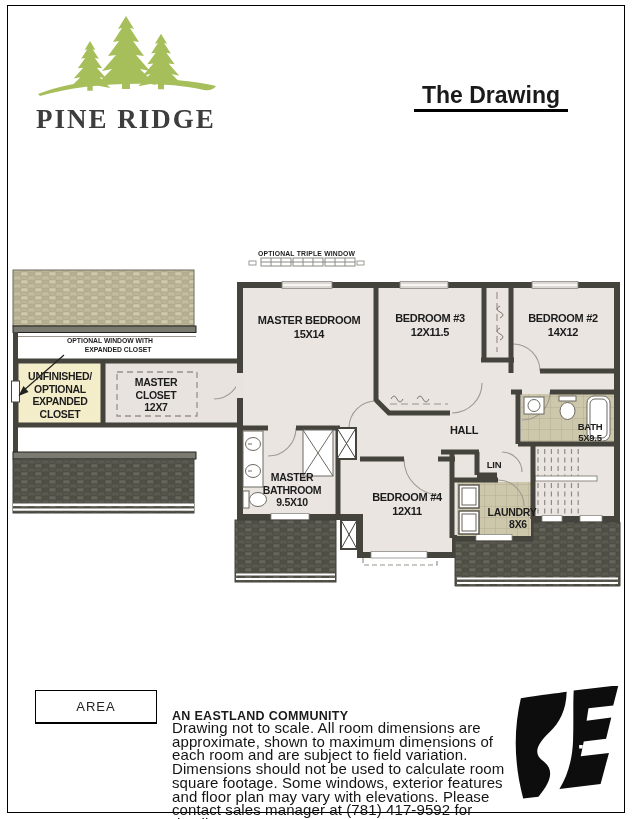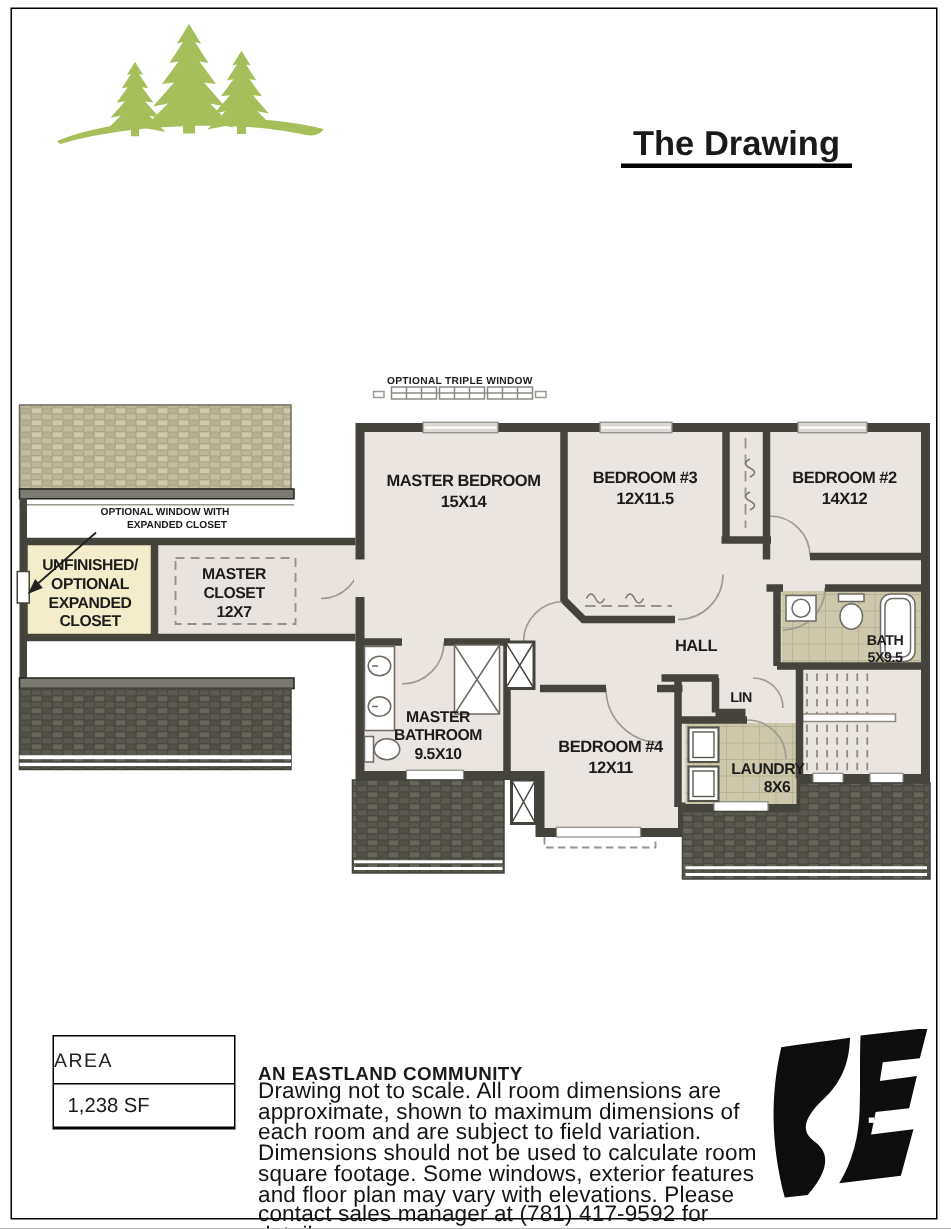--- a/index.html
+++ b/index.html
@@ -15,21 +15,21 @@
   .plan-title span{border-bottom:3px solid #000;padding:0 8px 1px 8px;}
   
   svg text{font-family:"Liberation Sans",sans-serif;fill:#1c1c1c;}
   .rlabel{font-size:11px;font-weight:bold;text-anchor:middle;letter-spacing:-0.3px;}
   .mlabel{font-size:10.5px;font-weight:bold;text-anchor:middle;letter-spacing:-0.3px;}
   .slabel{font-size:9.5px;font-weight:bold;text-anchor:middle;letter-spacing:-0.3px;}
   .alabel{font-size:6.8px;font-weight:bold;text-anchor:middle;letter-spacing:0px;}
   .alabel-s{font-size:6.8px;font-weight:bold;text-anchor:start;letter-spacing:0.2px;}
   
   .area-table{position:absolute;left:35px;top:690px;width:120px;border:1.6px solid #000;background:#fff;}
-  .area-head{height:31px;line-height:31px;font-size:13px;letter-spacing:1px;
+  .area-head{height:31px;line-height:31px;text-align:center;font-size:13px;letter-spacing:1px;
              color:#222;border-bottom:1.6px solid #000;}
   .area-row1{height:28px;line-height:28px;padding-left:9px;font-size:13.5px;border-bottom:1.6px solid #000;}
   .area-row2{padding:4px 0 5px 9px;font-size:13.5px;line-height:16.5px;}
   .community{position:absolute;left:172px;top:695px;font-size:12.5px;font-weight:bold;letter-spacing:0.3px;margin-top:14px;}
   .disclaimer{position:absolute;left:172px;top:721px;width:341px;font-size:15px;line-height:13.7px;
               color:#141414;letter-spacing:0.1px;}
   .eastland-logo{position:absolute;left:506px;top:686px;}
 </style>
 </head>
 <body>
@@ -39,20 +39,21 @@
 
   <div class="brand">
     <svg width="200" height="88" viewBox="0 0 200 88">
       <g fill="#a6bf5a">
         <path transform="translate(100,70)" d="M0,-66 L8,-53 L4,-54 L13,-40 L7,-41 L18,-26 L10,-27 L24,-11 L14,-13 L30,3 L4,-2 L4,7 L-4,7 L-4,-2 L-30,3 L-14,-13 L-24,-11 L-10,-27 L-18,-26 L-7,-41 L-13,-40 L-4,-54 L-8,-53 Z"></path>
         <path transform="translate(64,74) scale(0.68)" d="M0,-66 L8,-53 L4,-54 L13,-40 L7,-41 L18,-26 L10,-27 L24,-11 L14,-13 L30,3 L4,-2 L4,7 L-4,7 L-4,-2 L-30,3 L-14,-13 L-24,-11 L-10,-27 L-18,-26 L-7,-41 L-13,-40 L-4,-54 L-8,-53 Z"></path>
         <path transform="translate(135,72) scale(0.76)" d="M0,-66 L8,-53 L4,-54 L13,-40 L7,-41 L18,-26 L10,-27 L24,-11 L14,-13 L30,3 L4,-2 L4,7 L-4,7 L-4,-2 L-30,3 L-14,-13 L-24,-11 L-10,-27 L-18,-26 L-7,-41 L-13,-40 L-4,-54 L-8,-53 Z"></path>
         <path d="M12,82 C 55,64 140,62 190,74 C 188,77 184,79 178,78 C 135,68 60,70 14,84 Z"></path>
       </g>
     </svg>
+    <div class="brand-name">PINE RIDGE</div>
   </div>
 
   <div class="plan-title">
     <span>The Drawing</span>
   </div>
 
   <svg style="position:absolute;left:0;top:240px;" width="634" height="368" viewBox="0 240 634 368">
     <defs>
       <pattern id="roofL" width="14" height="8" patternUnits="userSpaceOnUse">
         <rect width="14" height="8" fill="#c8c2a6"></rect>
@@ -236,21 +237,20 @@
       <text class="slabel" x="494" y="468">LIN</text>
       <text class="slabel" x="590" y="430">BATH</text>
       <text class="slabel" x="590" y="441">5X9.5</text>
       <text class="mlabel" x="512" y="516">LAUNDRY</text>
       <text class="mlabel" x="518" y="528">8X6</text>
     </g>
   </svg>
 
   <div class="area-table">
     <div class="area-head">AREA</div>
-    <div class="area-row1">1,238 SF</div>
   </div>
 
   <div class="community">AN EASTLAND COMMUNITY</div>
   <div class="disclaimer">Drawing not to scale. All room dimensions are approximate, shown to maximum dimensions of each room and are subject to field variation. Dimensions should not be used to calculate room square footage. Some windows, exterior features and floor plan may vary with elevations. Please contact sales manager at (781) 417-9592 for details.</div>
 
   <svg class="eastland-logo" width="118" height="118" viewBox="0 0 100 100">
     <g transform="rotate(-2 50 50)" fill="#0d0d0d">
       <path d="M 14,9 C 32,7 45,6 53,5 C 52,21 46,31 37,39 C 27,48 22,56 31,63 C 40,70 38,80 26,93 L 13,94 C 6,63 7,35 14,9 Z"></path>
       <path d="M 59,4 L 97,1 L 92,18 L 71,19.5 L 69,30 L 90,28 L 85,46 L 66,47.5 L 63,60 L 87,58 L 79,84 L 44,87 C 52,75 56,61 57,46 C 58,31 58,15 59,4 Z"></path>
     </g>

